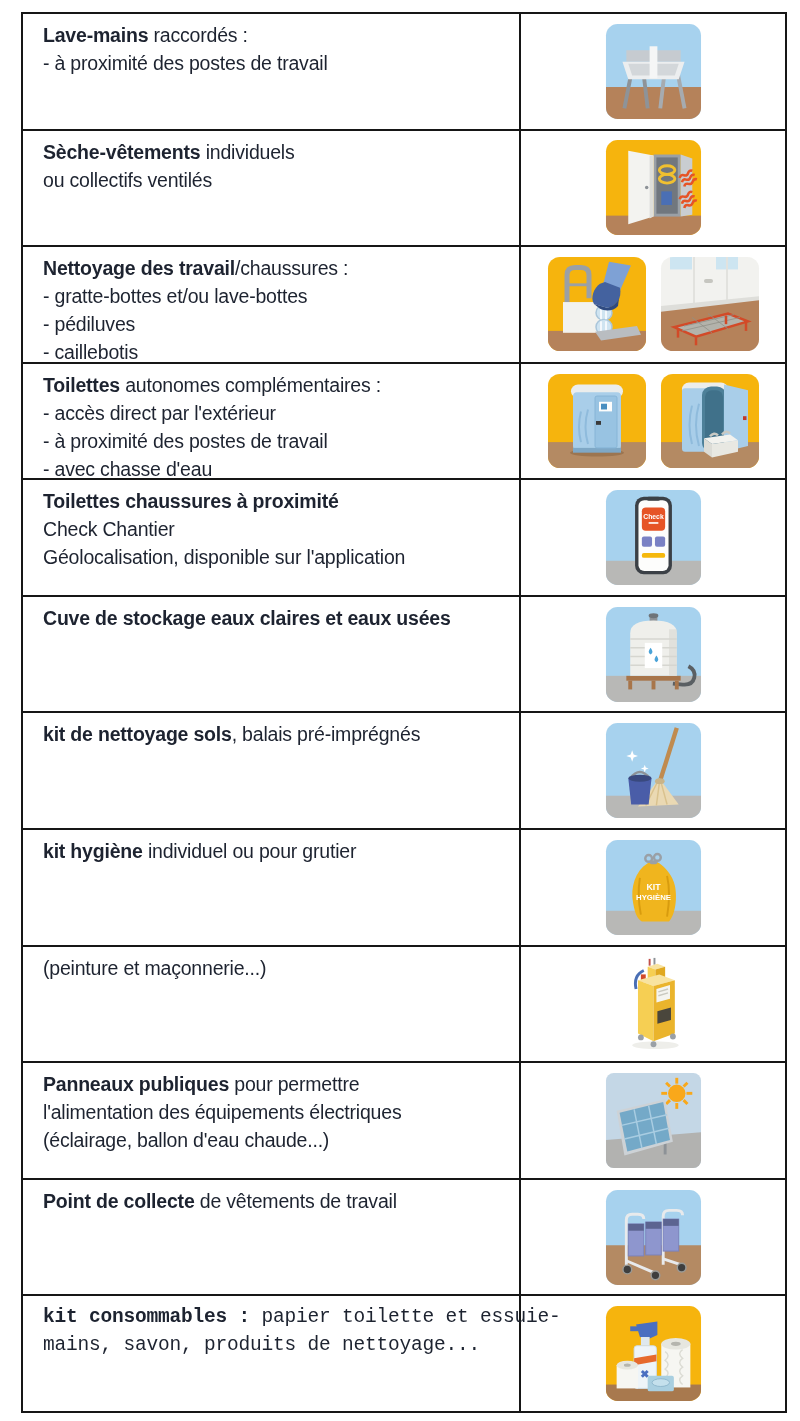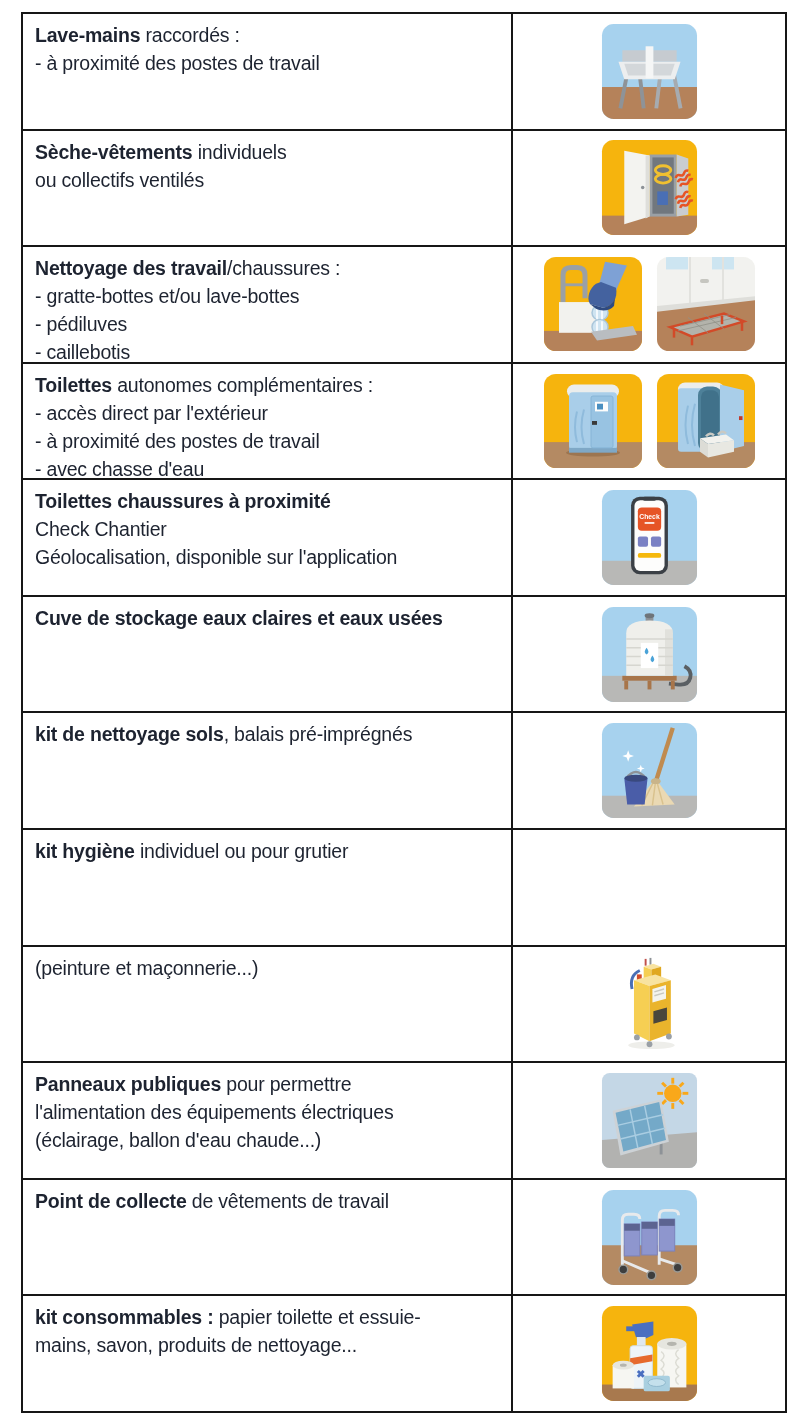--- a/index.html
+++ b/index.html
@@ -1,19 +1,19 @@
 <!DOCTYPE html>
 <html><head>
 <meta charset="utf-8">
 <style>
   html,body{margin:0;padding:0;background:#ffffff;}
   body{width:800px;height:1421px;position:relative;font-family:"Liberation Sans",sans-serif;}
   .table{position:absolute;left:21px;top:12px;width:766px;height:1401px;border:2px solid #161616;box-sizing:border-box;display:flex;flex-direction:column;background:#fff;}
-  .row{flex:1 1 0;display:flex;border-bottom:2px solid #161616;min-height:0;}
-  .row:last-child{border-bottom:none;}
+  .row{flex:1 1 0;display:flex;border-bottom:2px solid #161616;min-height:0;padding-left:8px;}
+  .row:last-child{border-bottom:none;font-family:Liberation Mono, monospace;}
   .cell-text{width:490px;box-sizing:border-box;border-right:2px solid #161616;padding:7px 14px 0 12px;}
   .cell-icons{flex:1;display:flex;align-items:center;justify-content:center;gap:13px;}
   .line{font-size:19.5px;line-height:28px;color:#1d2330;letter-spacing:-0.2px;white-space:nowrap;}
   .b{font-weight:bold;}
   svg{display:block;}
   svg text{font-family:"Liberation Sans",sans-serif;font-weight:bold;fill:#ffffff;}
 </style>
 </head>
 <body>
 
@@ -295,20 +295,41 @@
         <path d="M26,58 Q36,45 46,58" fill="none" stroke="#8d9297" stroke-width="2.5"></path>
         <polygon points="24,58 48,58 45,85 27,85" fill="#4a5da8"></polygon>
         <ellipse cx="36" cy="58" rx="12" ry="3.5" fill="#39497e"></ellipse>
       </svg>
     </div>
   </div>
 
   <div class="row">
     <div class="cell-text">
       <div class="line"><span class="b">kit hygiène</span><span> individuel ou pour grutier</span></div>
+    </div>
+    <div class="cell-icons">
+      <svg width="97" height="97" viewBox="0 0 100 100">
+        <defs>
+            <clipPath id="c9">
+              <rect x="1" y="1" width="98" height="98" rx="12"></rect>
+            </clipPath>
+          </defs>
+        <rect x="1" y="1" width="98" height="98" rx="12" fill="#a7d2ee"></rect>
+        <g clip-path="url(#c9)">
+            <rect x="1" y="74" width="98" height="25" fill="#b8b8b6"></rect>
+          </g>
+        <path d="M44,25 C31,33 26,50 29,66 C31,78 34,83 38,85 L66,85 C72,79 75,62 72,48 C70,38 62,29 56,25 Q50,21 44,25 Z" fill="#f0b51e"></path>
+        <path d="M36,40 Q33,58 37,78" fill="none" stroke="#d89c0e" stroke-width="2"></path>
+        <path d="M64,38 Q68,56 64,80" fill="none" stroke="#d89c0e" stroke-width="2"></path>
+        <circle cx="45" cy="20" r="3.5" fill="none" stroke="#9aa0a6" stroke-width="2.5"></circle>
+        <circle cx="54" cy="19" r="3.5" fill="none" stroke="#9aa0a6" stroke-width="2.5"></circle>
+        <rect x="46" y="22" width="8" height="4" rx="2" fill="#9aa0a6"></rect>
+        <text x="50" y="53" font-size="9" text-anchor="middle">KIT</text>
+        <text x="50" y="63" font-size="8" text-anchor="middle">HYGIÈNE</text>
+      </svg>
     </div>
   </div>
 
   <div class="row">
     <div class="cell-text">
       <div class="line"><span>(peinture et maçonnerie...)</span></div>
     </div>
     <div class="cell-icons">
       <svg width="97" height="97" viewBox="0 0 100 100">
         <ellipse cx="52" cy="93" rx="24" ry="4" fill="#eeeeea"></ellipse>

